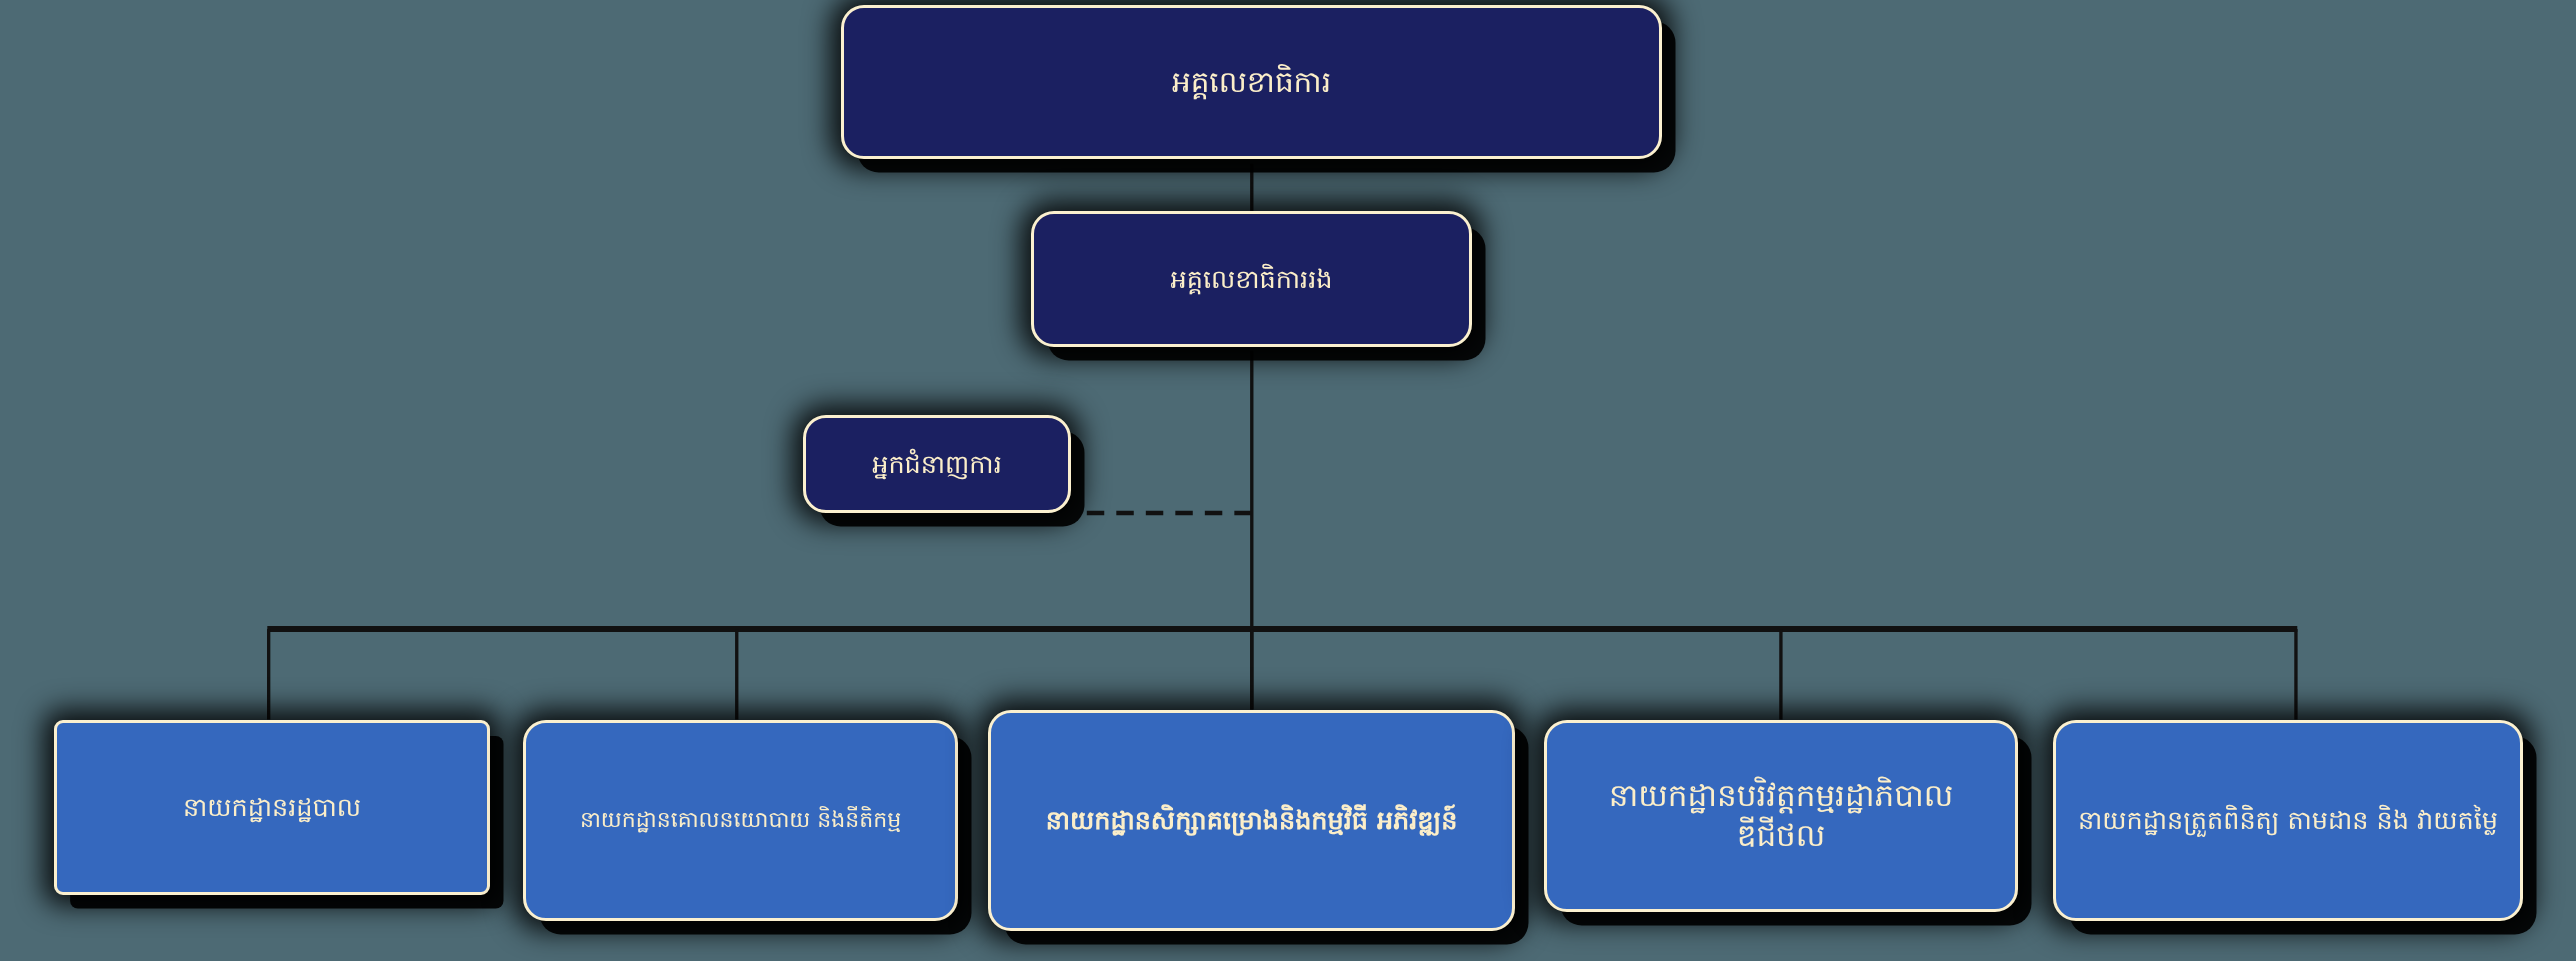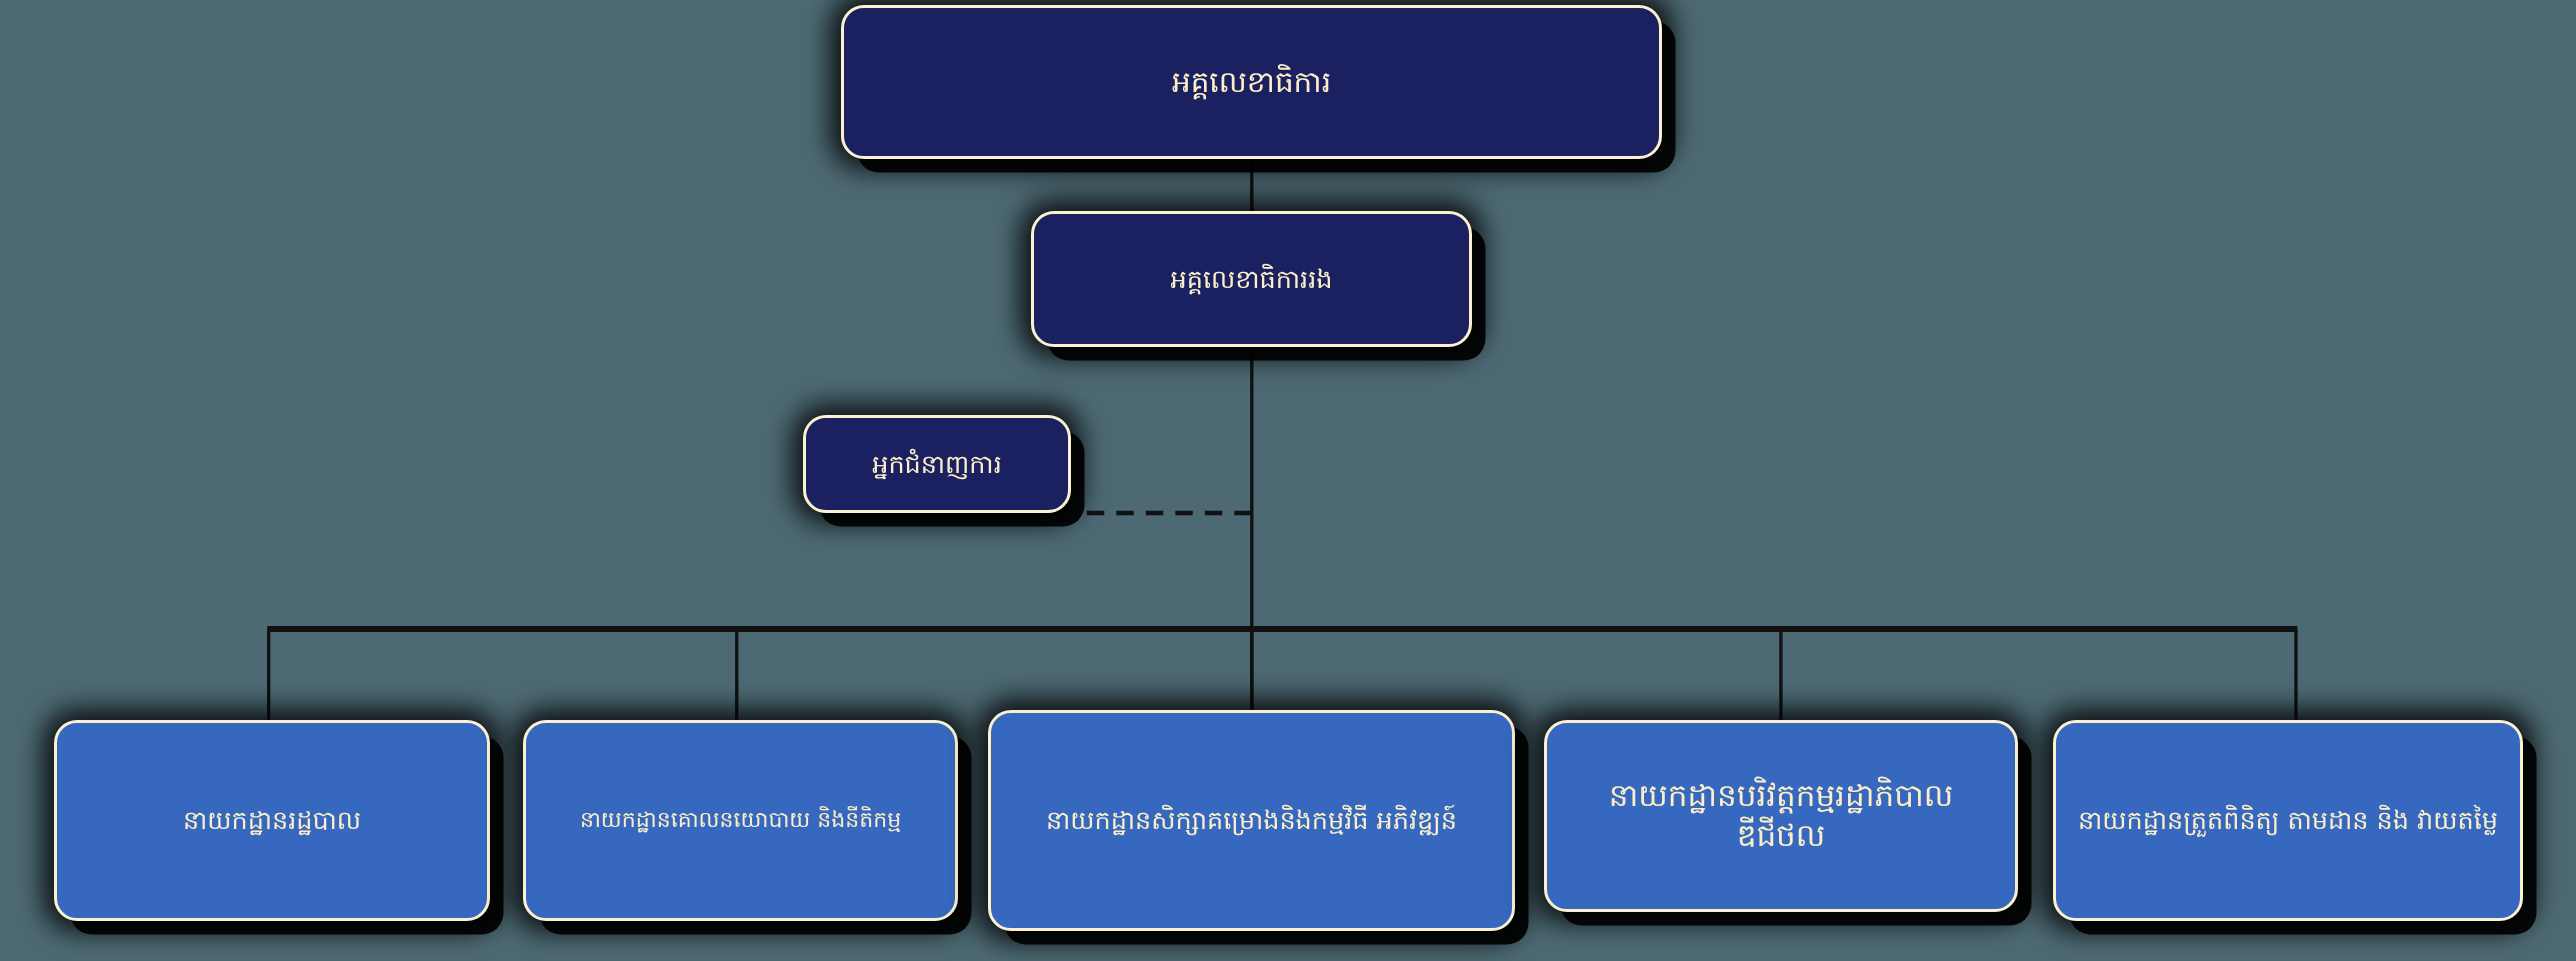--- a/index.html
+++ b/index.html
@@ -41,23 +41,23 @@
 
   
   .navy{background:#1b2061;}
   .blue{background:#3568be;}
 
   
   #n-sg      {left:841px; top:5.4px;   width:821px; height:154px; font-size:29.5px;}
   #n-dsg     {left:1031px; top:211px; width:441px;  height:136px; font-size:25.5px;}
   #n-adv     {left:803px; top:415px; width:268px;  height:98px; font-size:25.5px;}
 
-  #d1 {left:54px;   top:720px; width:436px; height:201px; font-size:25.5px;}
+  #d1 {left:54px;   top:720px; width:436px; height:175px; font-size:25.5px;border-radius:9px;}
   #d2 {left:523px;  top:720px; width:435px; height:201px; font-size:22px;}
-  #d3 {left:988px; top:710px; width:527px; height:221px; font-size:25.5px;}
+  #d3 {left:988px; top:710px; width:527px; height:221px; font-size:25.5px;font-weight:bold;}
   #d4 {left:1544px; top:720px; width:474px; height:192px; font-size:31px;}
   #d5 {left:2053px; top:720px; width:470px; height:201px; font-size:25.5px;}
 </style>
 </head>
 <body>
 
 <div id="chart">
 
   <div class="lines">
     <svg viewBox="0 0 3840 1433" xmlns="http://www.w3.org/2000/svg">

